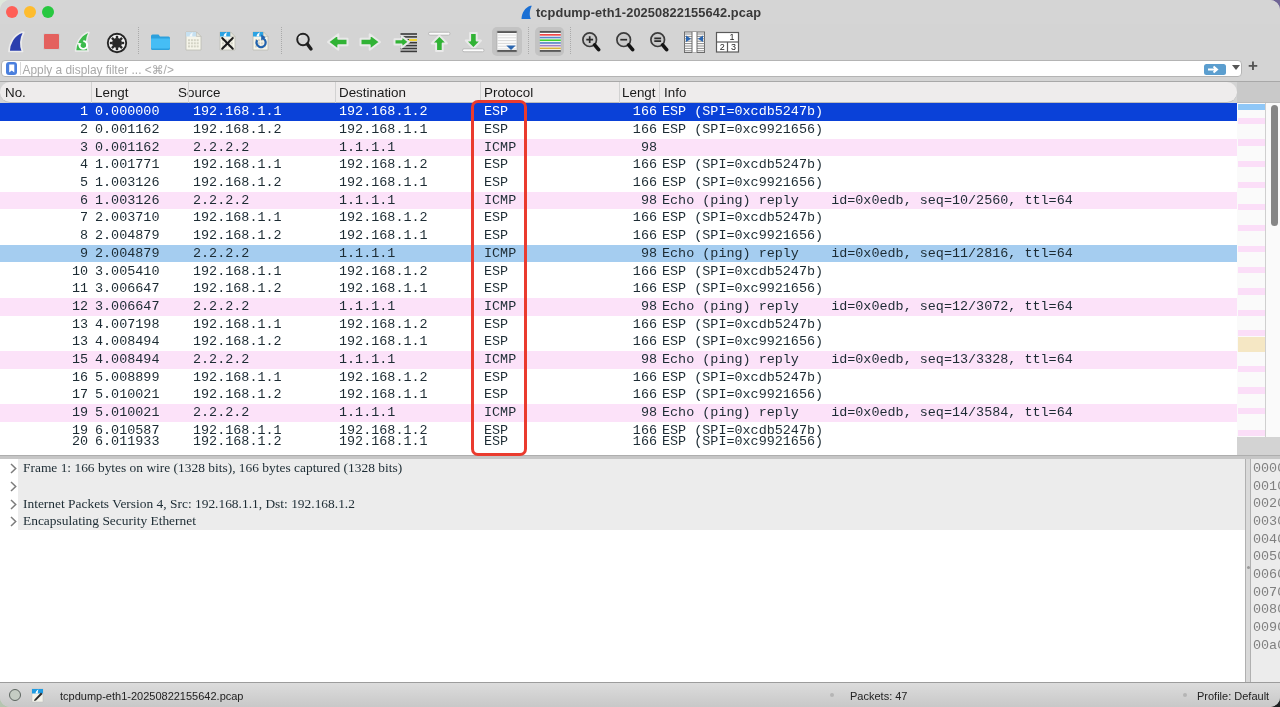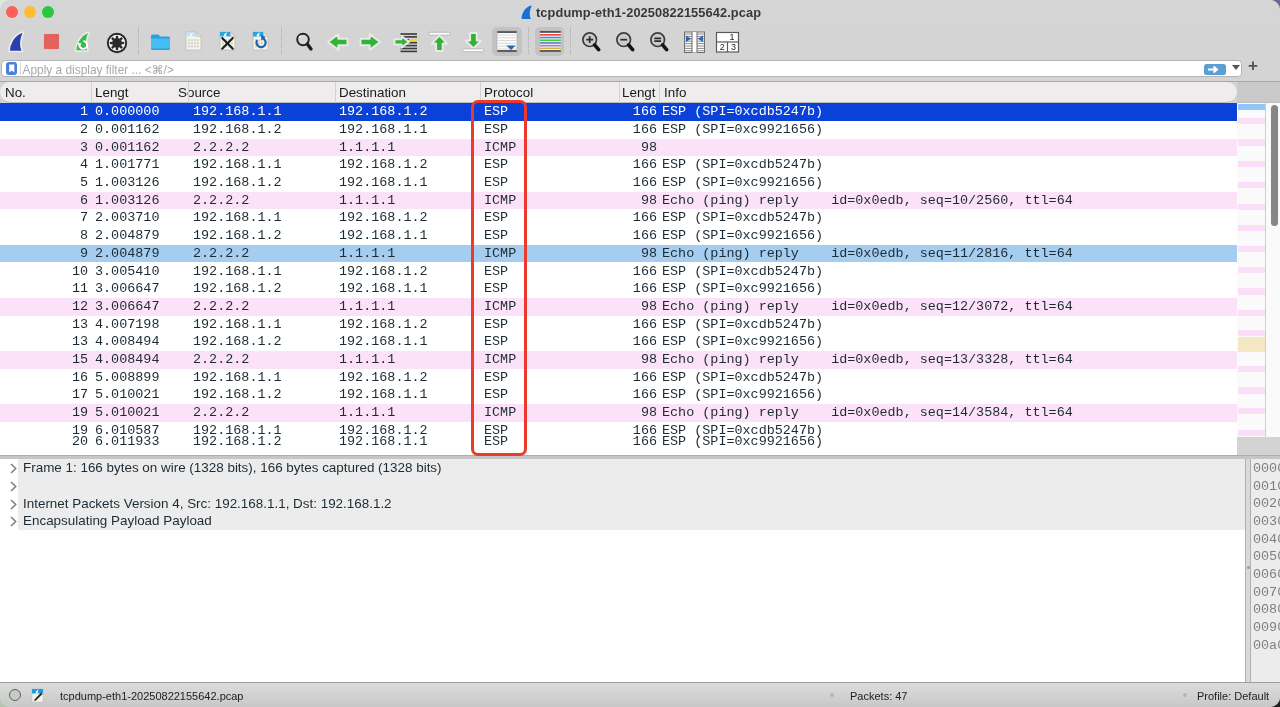--- a/index.html
+++ b/index.html
@@ -48,21 +48,21 @@
   .bg-icmp { background:#fce2f9; }
   .bg-blue { background:#a5cdf0; }
   .minimap { position:absolute; left:1237px; top:103.4px; width:43px; height:351.6px; background:#fafafa; }
   .mstripe { position:absolute; left:1px; width:26.5px; }
   .mmline { position:absolute; left:27.5px; top:0; width:1px; height:334px; background:#cfcfcf; }
   .mmcorner { position:absolute; left:0; top:334.1px; width:43px; height:17.5px; background:#d3d3d3; }
   .sthumb { position:absolute; left:33.5px; top:1.6px; width:7.5px; height:121px; background:#868686; border-radius:3.7px; }
   .redrect { position:absolute; left:471px; top:100px; width:56px; height:356px; border:3.2px solid #ea3b2e; border-radius:7px; z-index:30; }
   .hsplit { position:absolute; left:0; top:454.6px; width:1280px; height:4.4px; background:#c6c6c6; border-top:1px solid #aeaeae; }
   .details { position:absolute; left:0; top:459px; width:1245px; height:223px; background:#ffffff;
-    font-family:Liberation Sans, sans-serif; font-size:13.43px; color:#1c2b33; }
+    font-family:Liberation Serif, serif; font-size:13.43px; color:#1c2b33; }
   .drow { position:absolute; left:18px; width:1227px; height:17.75px; background:#ececec; white-space:pre; }
   .drow .dtext { position:absolute; left:5px; top:1px; }
   .vsplit { position:absolute; left:1245px; top:459px; width:6px; height:223px; background:#d9d9d9; border-left:1px solid #b0b0b0; border-right:1px solid #b0b0b0; }
   .vdot { position:absolute; left:1246.5px; top:566px; width:3px; height:3px; border-radius:50%; background:#9a9a9a; }
   .hexpane { position:absolute; left:1251px; top:459px; width:29px; height:223px; background:#ececec;
     font-family:"Liberation Mono", monospace; font-size:13.43px; color:#808080; overflow:hidden; }
   .hexrow { position:absolute; left:2px; white-space:pre; }
   .statusbar { position:absolute; left:0; top:682px; width:1280px; height:25px;
     background:linear-gradient(180deg,#dcdcdc 0%,#d2d2d2 50%,#c8c8c8 100%); border-top:1px solid #9c9c9c; font-size:11px; color:#222222; }
   .stcircle { position:absolute; left:9px; top:6px; width:12px; height:12px; border-radius:50%; border:1.5px solid #5c645f; background:#c5ccc3; }
@@ -354,21 +354,21 @@
           <path d="M1,1 L5.7,5.5 L1,10" stroke="#7c7c7c" stroke-width="1.5" fill="none"></path>
         </svg><span class="dtext">Frame 1: 166 bytes on wire (1328 bits), 166 bytes captured (1328 bits)</span></div>
     <div class="drow" style="top:17.75px"><svg style="position:absolute;left:-8.5px;top:4px" width="7" height="11" viewBox="0 0 7 11">
           <path d="M1,1 L5.7,5.5 L1,10" stroke="#7c7c7c" stroke-width="1.5" fill="none"></path>
         </svg></div>
     <div class="drow" style="top:35.50px"><svg style="position:absolute;left:-8.5px;top:4px" width="7" height="11" viewBox="0 0 7 11">
           <path d="M1,1 L5.7,5.5 L1,10" stroke="#7c7c7c" stroke-width="1.5" fill="none"></path>
         </svg><span class="dtext">Internet Packets Version 4, Src: 192.168.1.1, Dst: 192.168.1.2</span></div>
     <div class="drow" style="top:53.25px"><svg style="position:absolute;left:-8.5px;top:4px" width="7" height="11" viewBox="0 0 7 11">
           <path d="M1,1 L5.7,5.5 L1,10" stroke="#7c7c7c" stroke-width="1.5" fill="none"></path>
-        </svg><span class="dtext">Encapsulating Payload Payload</span></div>
+        </svg><span class="dtext">Encapsulating Security Ethernet</span></div>
   </div>
   <div class="vsplit"></div>
   <div class="vdot"></div>
   <div class="hexpane">
     <div class="hexrow" style="top:2.00px">0000</div>
     <div class="hexrow" style="top:19.65px">0010</div>
     <div class="hexrow" style="top:37.30px">0020</div>
     <div class="hexrow" style="top:54.95px">0030</div>
     <div class="hexrow" style="top:72.60px">0040</div>
     <div class="hexrow" style="top:90.25px">0050</div>

